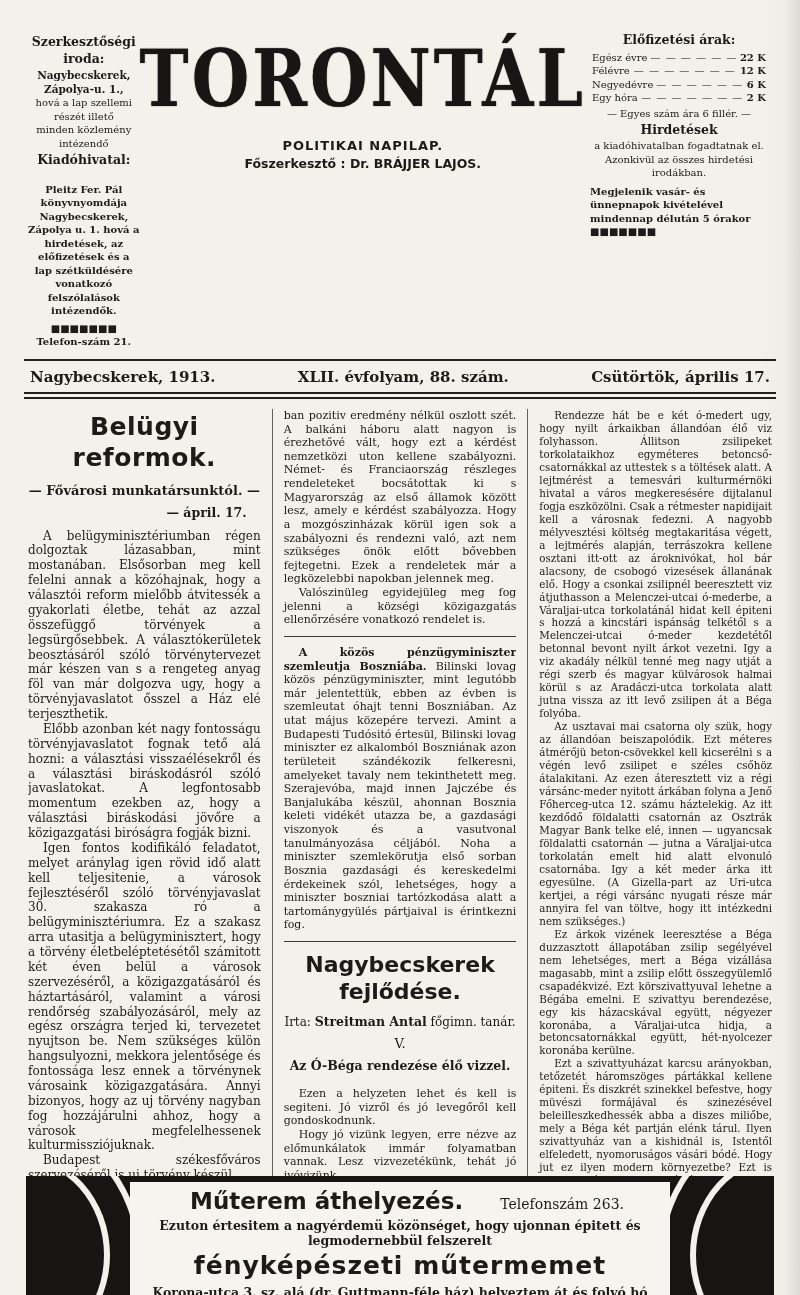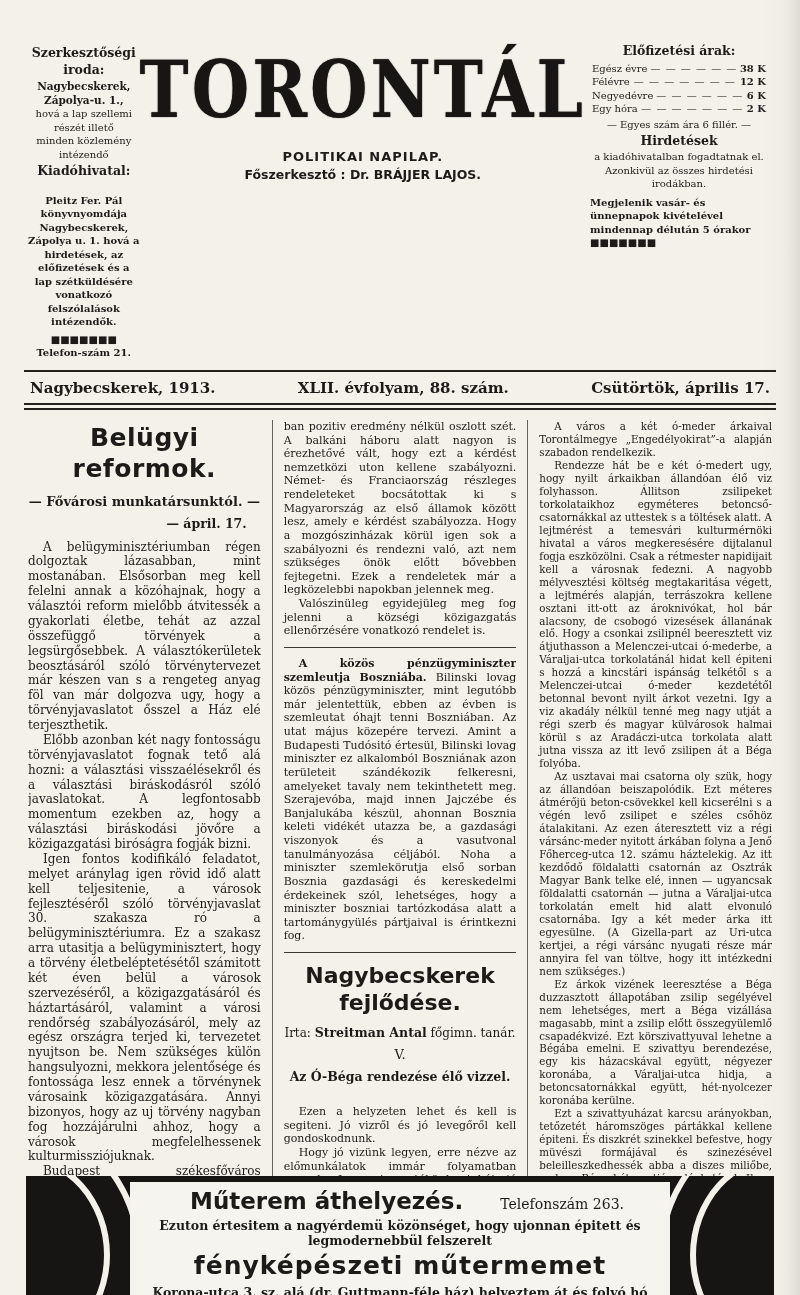--- a/index.html
+++ b/index.html
@@ -5,21 +5,21 @@
   html,body { margin:0; padding:0; background:#d8d6d0; }
   .page {
     position:relative; width:800px; height:1295px; margin:0 auto;
     background:
       linear-gradient(to left, #dddad2 0px, #eeece5 14px, #f3f1ea 40px),
       #f3f1ea;
     color:#1c1b19; overflow:hidden;
     font-family:"DejaVu Serif","Liberation Serif",serif;
   }
   
-  .masthead { display:flex; padding:43px 28px 0 28px; }
+  .masthead { display:flex; padding:32px 28px 0 28px; }
   .mh-left { width:176px; text-align:center; font-size:10px; line-height:1.35; }
   .mh-left .blk-title { font-weight:bold; font-size:12.5px; margin-top:2px; }
   .mh-left .bold-line { font-weight:bold; font-size:10.5px; }
   .mh-left .pub-body { font-weight:bold; font-size:10px; margin-top:14px; }
   .mh-left .phone { font-weight:bold; font-size:10px; margin-top:4px; }
   .mh-center { flex:1; text-align:center; padding-top:8px; }
   .paper-title {
     font-family:"DejaVu Serif","Liberation Serif",serif;
     font-weight:bold; font-size:66px; line-height:1; letter-spacing:3px;
     transform:scaleY(1.18); transform-origin:top center;
@@ -59,21 +59,21 @@
     font-size:25px; text-align:center; margin:2px 0 10px 0; letter-spacing:0.5px; }
   .art1-byline { text-align:center; font-weight:bold; font-size:13px; margin-bottom:6px; }
   .art1-date { text-align:right; font-weight:bold; font-size:12.5px; padding-right:14px; margin-bottom:8px; }
   .col-rule { border-top:1px solid #3a3833; margin:9px auto 9px auto; width:100%; }
   .news-lead { font-weight:bold; }
   .art2-title { font-family:"DejaVu Sans","Liberation Sans",sans-serif; font-weight:bold;
     font-size:22px; text-align:center; margin:4px 0 8px 0; }
   .art2-byline { text-align:center; font-size:12px; margin-bottom:6px; }
   .art2-byline b { font-size:12.5px; }
   .art2-part { text-align:center; font-size:13px; margin-bottom:6px; }
-  .art2-section { text-align:center; font-weight:bold; font-size:12.5px; margin-bottom:21px; }
+  .art2-section { text-align:center; font-weight:bold; font-size:12.5px; margin-bottom:14px; }
   
   .ad { position:absolute; left:26px; right:26px; top:1176px; height:152px; display:flex;border-radius:19px; }
   .ad-ornament { width:104px; background:#161513; position:relative; overflow:hidden; flex:none; }
   .ad-ornament::before, .ad-ornament::after { content:""; position:absolute; border:6px solid #f3f1ea; border-radius:50%; }
   .ad-ornament.left::before  { width:170px; height:190px; top:-22px; left:-98px; }
   .ad-ornament.left::after   { width:240px; height:260px; top:-56px; left:-136px; }
   .ad-ornament.right::before { width:170px; height:190px; top:-22px; right:-98px; }
   .ad-ornament.right::after  { width:240px; height:260px; top:-56px; right:-136px; }
   .ad-center { flex:1; border-top:6px solid #161513; border-bottom:6px solid #161513;
     background:#f6f4ee; padding:6px 12px 4px 12px; }
@@ -108,21 +108,21 @@
     <div class="mh-center">
       <div class="paper-title">TORONTÁL</div>
       <div class="paper-subtitle">POLITIKAI NAPILAP.</div>
       <div class="paper-editor">Főszerkesztő : Dr. BRÁJJER LAJOS.</div>
     </div>
     <div class="mh-right">
       <div class="blk-title">Előfizetési árak:</div>
       <div class="price-row">
         <span class="price-label">Egész évre</span>
         <span class="price-fill"></span>
-        <span class="price-value">38 K</span>
+        <span class="price-value">22 K</span>
       </div>
       <div class="price-row">
         <span class="price-label">Félévre</span>
         <span class="price-fill"></span>
         <span class="price-value">12 K</span>
       </div>
       <div class="price-row">
         <span class="price-label">Negyedévre</span>
         <span class="price-fill"></span>
         <span class="price-value">6 K</span>
@@ -175,21 +175,20 @@
       <div class="art2-part">V.</div>
       <div class="art2-section">Az Ó-Béga rendezése élő vizzel.</div>
       <p>Ezen a helyzeten lehet és kell is segiteni. Jó vizről és jó levegőről kell gondoskodnunk.</p>
       <p>Hogy jó vizünk legyen, erre nézve az előmunkálatok immár folyamatban vannak. Lesz vizvezetékünk, tehát jó ivóvizünk.</p>
       <p>Ezzel párhuzamosan az alagcsövezési előmunkálatok is folynak. Az alagcső-hálózat fogja a város összes szennyét elvezetni.</p>
       <p>De ennek kiépitésével a jó levegő kérdése nem lesz teljesen elintézve. A rossz levegő igen nagy tényezőjének, a két Ó-Bégamedernek a vizvezetékkel és alagcsatornázással egyidőben olyan rendezését, olyan átalakitását kell megoldanunk, hogy azok a város levegőjének nem megrontói, hanem tisztitói, ózonossá tevői legyenek.</p>
 
     </div>
 
     <div class="col col-3">
-      <p>A város a két ó-meder árkaival Torontálmegye „Engedélyokirat”-a alapján szabadon rendelkezik.</p>
       <p>Rendezze hát be e két ó-medert ugy, hogy nyilt árkaikban állandóan élő viz folyhasson. Állitson zsilipeket torkolataikhoz egyméteres betoncső-csatornákkal az uttestek s a töltések alatt. A lejtmérést a temesvári kulturmérnöki hivatal a város megkeresésére dijtalanul fogja eszközölni. Csak a rétmester napidijait kell a városnak fedezni. A nagyobb mélyvesztési költség megtakaritása végett, a lejtmérés alapján, terrászokra kellene osztani itt-ott az ároknivókat, hol bár alacsony, de csobogó vizesések állanának elő. Hogy a csonkai zsilipnél beeresztett viz átjuthasson a Melenczei-utcai ó-mederbe, a Váraljai-utca torkolatánál hidat kell épiteni s hozzá a kincstári ispánság telkétől s a Melenczei-utcai ó-meder kezdetétől betonnal bevont nyilt árkot vezetni. Igy a viz akadály nélkül tenné meg nagy utját a régi szerb és magyar külvárosok halmai körül s az Aradáczi-utca torkolata alatt jutna vissza az itt levő zsilipen át a Béga folyóba.</p>
       <p>Az usztavai mai csatorna oly szük, hogy az állandóan beiszapolódik. Ezt méteres átmérőjü beton-csövekkel kell kicserélni s a végén levő zsilipet e széles csőhöz átalakitani. Az ezen áteresztett viz a régi vársánc-meder nyitott árkában folyna a Jenő Főherceg-utca 12. számu háztelekig. Az itt kezdődő földalatti csatornán az Osztrák Magyar Bank telke elé, innen — ugyancsak földalatti csatornán — jutna a Váraljai-utca torkolatán emelt hid alatt elvonuló csatornába. Igy a két meder árka itt egyesülne. (A Gizella-part az Uri-utca kertjei, a régi vársánc nyugati része már annyira fel van töltve, hogy itt intézkedni nem szükséges.)</p>
       <p>Ez árkok vizének leeresztése a Béga duzzasztott állapotában zsilip segélyével nem lehetséges, mert a Béga vizállása magasabb, mint a zsilip előtt összegyülemlő csapadékvizé. Ezt körszivattyuval lehetne a Bégába emelni. E szivattyu berendezése, egy kis házacskával együtt, négyezer koronába, a Váraljai-utca hidja, a betoncsatornákkal együtt, hét-nyolcezer koronába kerülne.</p>
       <p>Ezt a szivattyuházat karcsu arányokban, tetőzetét háromszöges pártákkal kellene épiteni. És diszkrét szinekkel befestve, hogy müvészi formájával és szinezésével beleilleszkedhessék abba a diszes miliőbe, mely a Béga két partján elénk tárul. Ilyen szivattyuház van a kishidnál is, Istentől elfeledett, nyomoruságos vásári bódé. Hogy jut ez ilyen modern környezetbe? Ezt is magasabbá kell tenni, pártás homlokokkal ellátni és az egészet diszkrét szinekkel befesteni.</p>
       <p>Az ó-medrek árkainak állandóan élő vizzel ellátása, hosszu vonalban, nemcsak az egészségügyek jobbrafordulásához járulna hozzá, hanem a kertgazdálkodás fejlődését is előmozditaná s alkalmat nyujtana arra, hogy a kertészet városunkban is meginduljon. Ezen árkok egyes helyeken tavakká szélesednek. Önként kinálkoznak ezek arra, hogy halastavakká alakitsuk. A halastavakhoz a m. kir. haltenyésztő főfelügyelőség hivatalból, ingyen szolgálna tervekkel. És az ős-medrek mentén előbb tartózkodóan, majd szabadabban és vigabban jelennének meg a szomoru füzfa-csoportok, a gloriettek, szőlőlugasok s repkénynyel befutott pergoletták.</p>
     </div>
 
   </div>
 
   <div class="ad">

